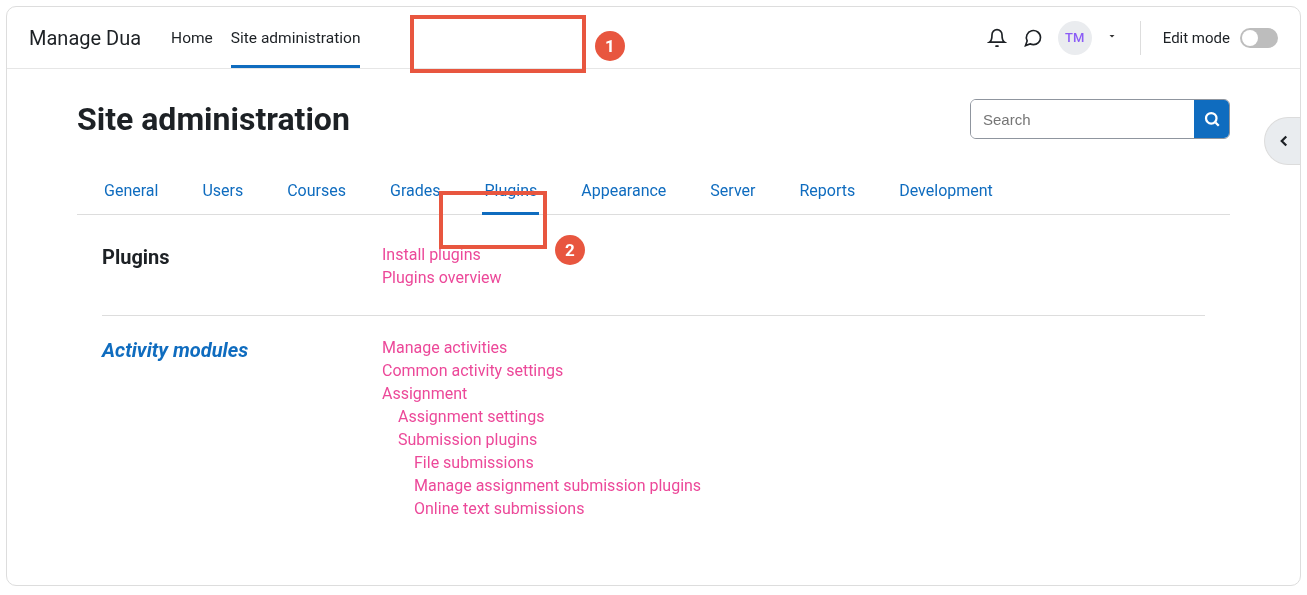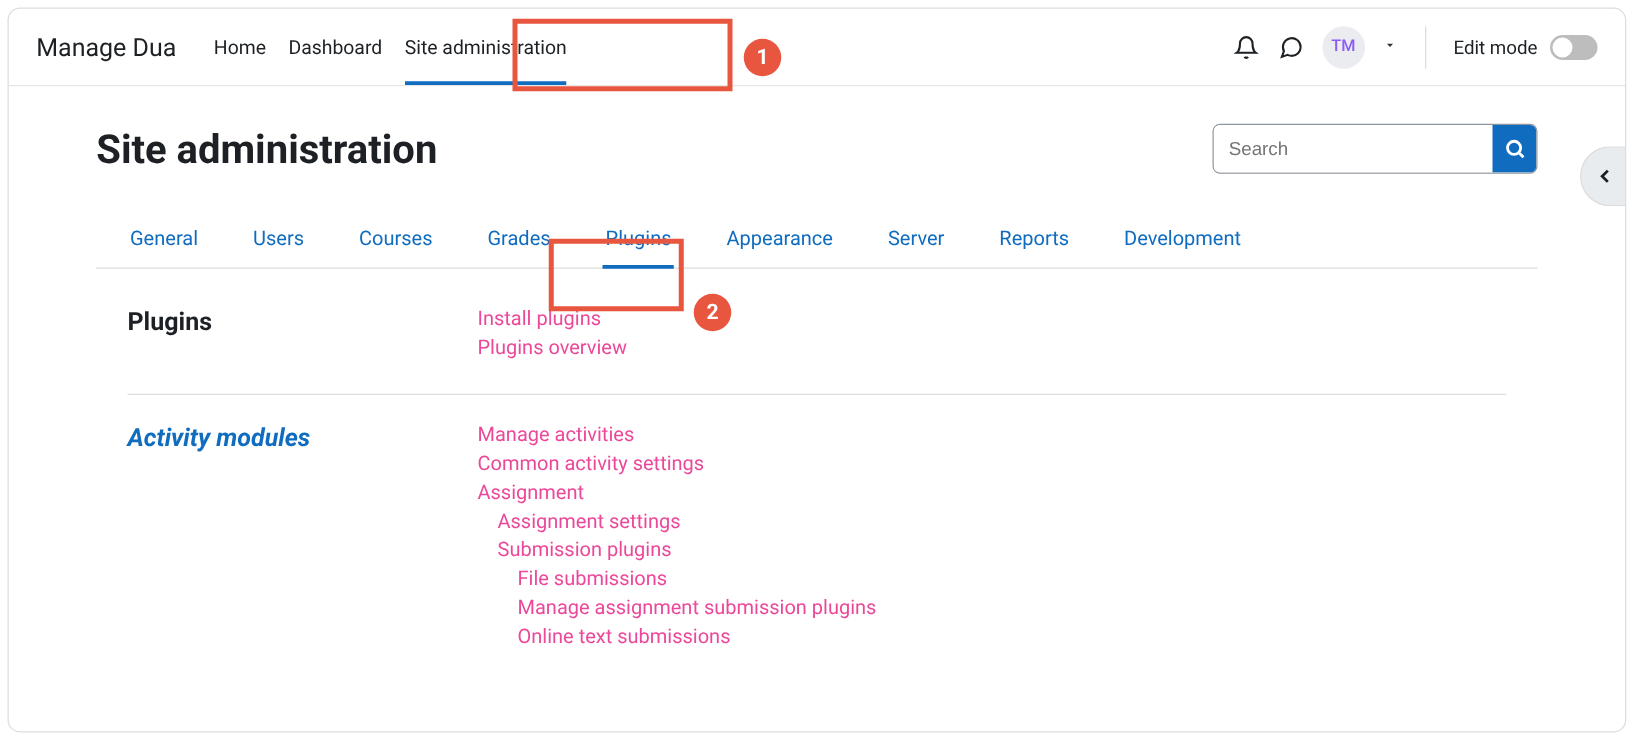--- a/index.html
+++ b/index.html
@@ -169,21 +169,20 @@
   }
 </style>
 </head>
 <body>
 
 <div class="frame">
   <div class="topbar">
     <div class="brand">Manage Dua</div>
     <div class="topnav">
       <div class="topnav-item">Home</div>
-      <div class="topnav-item">Dashboard</div>
       <div class="topnav-item active">Site administration</div>
     </div>
     <div class="spacer"></div>
     <div class="top-right">
       <div class="icon-btn">
         <svg viewBox="0 0 24 24" width="20" height="20" fill="none" stroke="currentColor" stroke-width="2">
             <path d="M18 8a6 6 0 10-12 0c0 7-3 9-3 9h18s-3-2-3-9"></path>
             <path d="M13.7 21a2 2 0 01-3.4 0"></path>
           </svg>
       </div>

